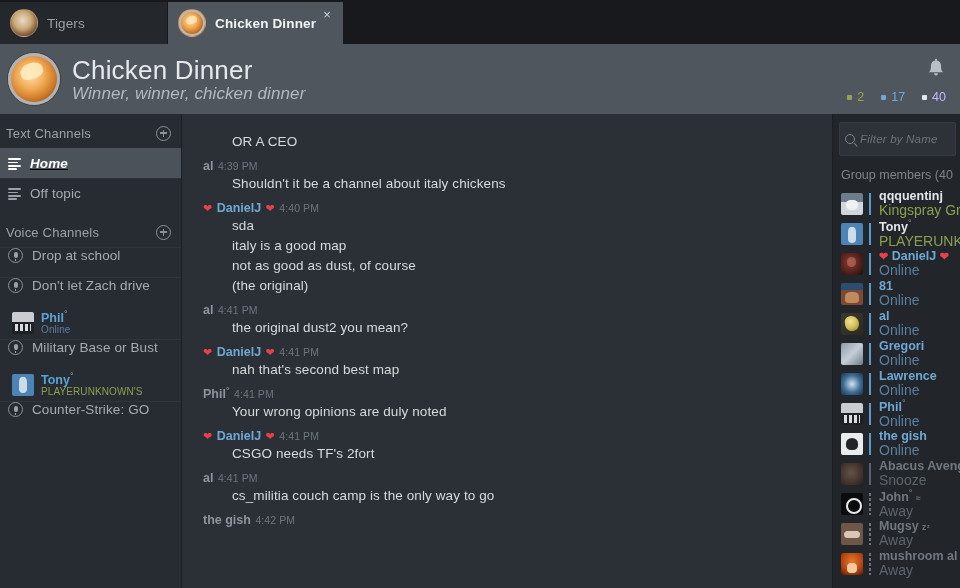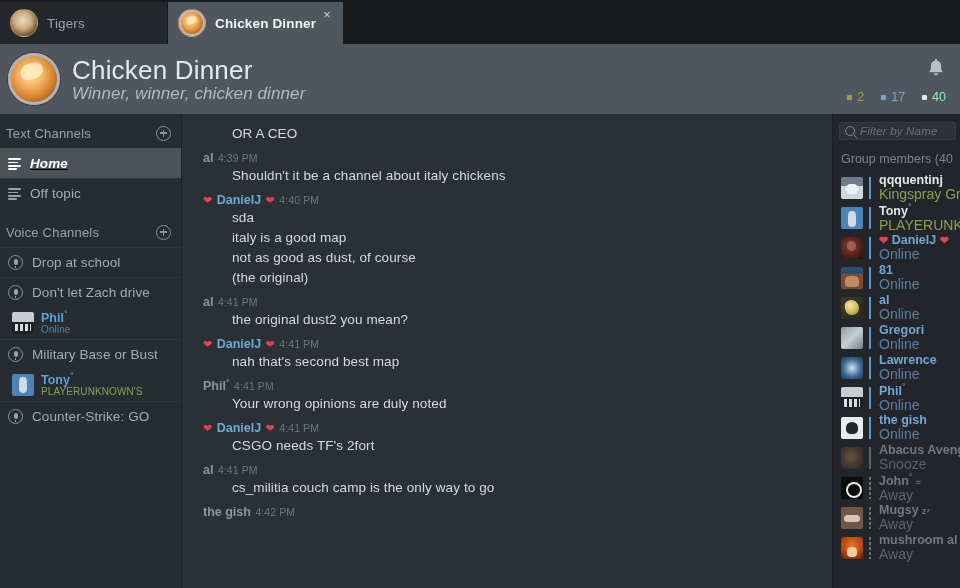--- a/index.html
+++ b/index.html
@@ -157,21 +157,21 @@
   .ico-text i {
     position: absolute; left: 0; height: 1.6px; background: #9aa1a8; border-radius: 1px;
   }
   .ico-text i:nth-child(1) { top: 0; width: 13px; }
   .ico-text i:nth-child(2) { top: 3.6px; width: 10px; }
   .ico-text i:nth-child(3) { top: 7.2px; width: 13px; }
   .ico-text i:nth-child(4) { top: 10.4px; width: 9px; }
   .chan.sel .ico-text i { background: #ffffff; }
 
   .vchan {
-    display: flex; align-items: center; gap: 9px;
+    display: flex; align-items: flex-start; gap: 9px;
     height: 30px; padding: 0 8px;
     border-top: 1px solid #2f353b;
   }
   .ico-mic {
     width: 15px; height: 15px; flex: 0 0 15px;
     border: 1.3px solid #8b9299; border-radius: 50%;
     position: relative;
   }
   .ico-mic::before {
     content: ""; position: absolute; left: 50%; top: 3px;
@@ -210,21 +210,21 @@
   .ava-tony::after {
     content:""; position:absolute; left:32%; top:16%;
     width:36%; height:74%; border-radius: 50% 50% 6px 6px;
     background:#cfdbe6;
   }
 
   
   .chat {
     flex: 1; min-width: 0; background: #2b3036;
     position: relative; overflow: hidden;
-    padding: 8px 0 0 0;
+    padding: 16px 0 0 0;
   }
   .msg { padding: 2px 12px 2px 14px; position: relative; }
   .m-avatar {
     width: 22px; height: 22px; flex: 0 0 22px; border-radius: 2px;
     overflow: hidden; position: relative; margin-right: 1px;
   }
   .m-bar { width: 2px; height: 20px; background: #5b9bc9; flex: 0 0 2px; margin-right: 6px; }
   .m-name { font-size: 12.5px; font-weight: bold; color: #8d949b; }
   .m-name.blue { color: #6fa8d4; }
   .m-time { font-size: 10.5px; color: #6e767e; letter-spacing: .1px; }
@@ -257,21 +257,21 @@
   
   .members {
     width: 128px; min-width: 128px;
     background: #22262b;
     border-left: 1px solid #1a1e22;
     overflow: hidden;
     padding: 6px 0 0 6px;
   }
   .filter {
     display: flex; align-items: center; gap: 5px;
-    height: 18px; background: #2d3238;
+    height: 34px; background: #2d3238;
     border: 1px solid #353b42; border-radius: 2px;
     padding: 0 5px; margin: 2px 4px 12px 0;
   }
   .filter-ico {
     width: 10px; height: 10px; flex: 0 0 10px;
     border: 1.4px solid #7d848b; border-radius: 50%; position: relative;
   }
   .filter-ico::after {
     content:""; position:absolute; right:-3px; bottom:-2.5px;
     width: 4.5px; height: 1.4px; background:#7d848b;
@@ -347,21 +347,21 @@
       <div class="counter">
         <span class="cdot" style="background:#9aa04e"></span>
         <span style="color:#9aa04e">2</span>
       </div>
       <div class="counter">
         <span class="cdot" style="background:#6fa8d4"></span>
         <span style="color:#6fa8d4">17</span>
       </div>
       <div class="counter">
         <span class="cdot" style="background:#e3e7ea"></span>
-        <span style="color:#86efac">40</span>
+        <span style="color:#c4b5fd">40</span>
       </div>
     </div>
     <div class="bell">
       <svg width="20" height="22" viewBox="0 0 20 22" fill="none">
         <path d="M10 2.6c-3 0-5 2.1-5 5.1 0 4.4-1.3 5.6-2 6.5h14c-.7-.9-2-2.1-2-6.5 0-3-2-5.1-5-5.1z" fill="#b9bfc6"></path>
         <rect x="9" y="0.8" width="2" height="2.2" rx="1" fill="#b9bfc6"></rect>
         <path d="M8 15.3h4c0 1.2-.9 2.1-2 2.1s-2-.9-2-2.1z" fill="#b9bfc6"></path>
       </svg>
     </div>
   </div>

